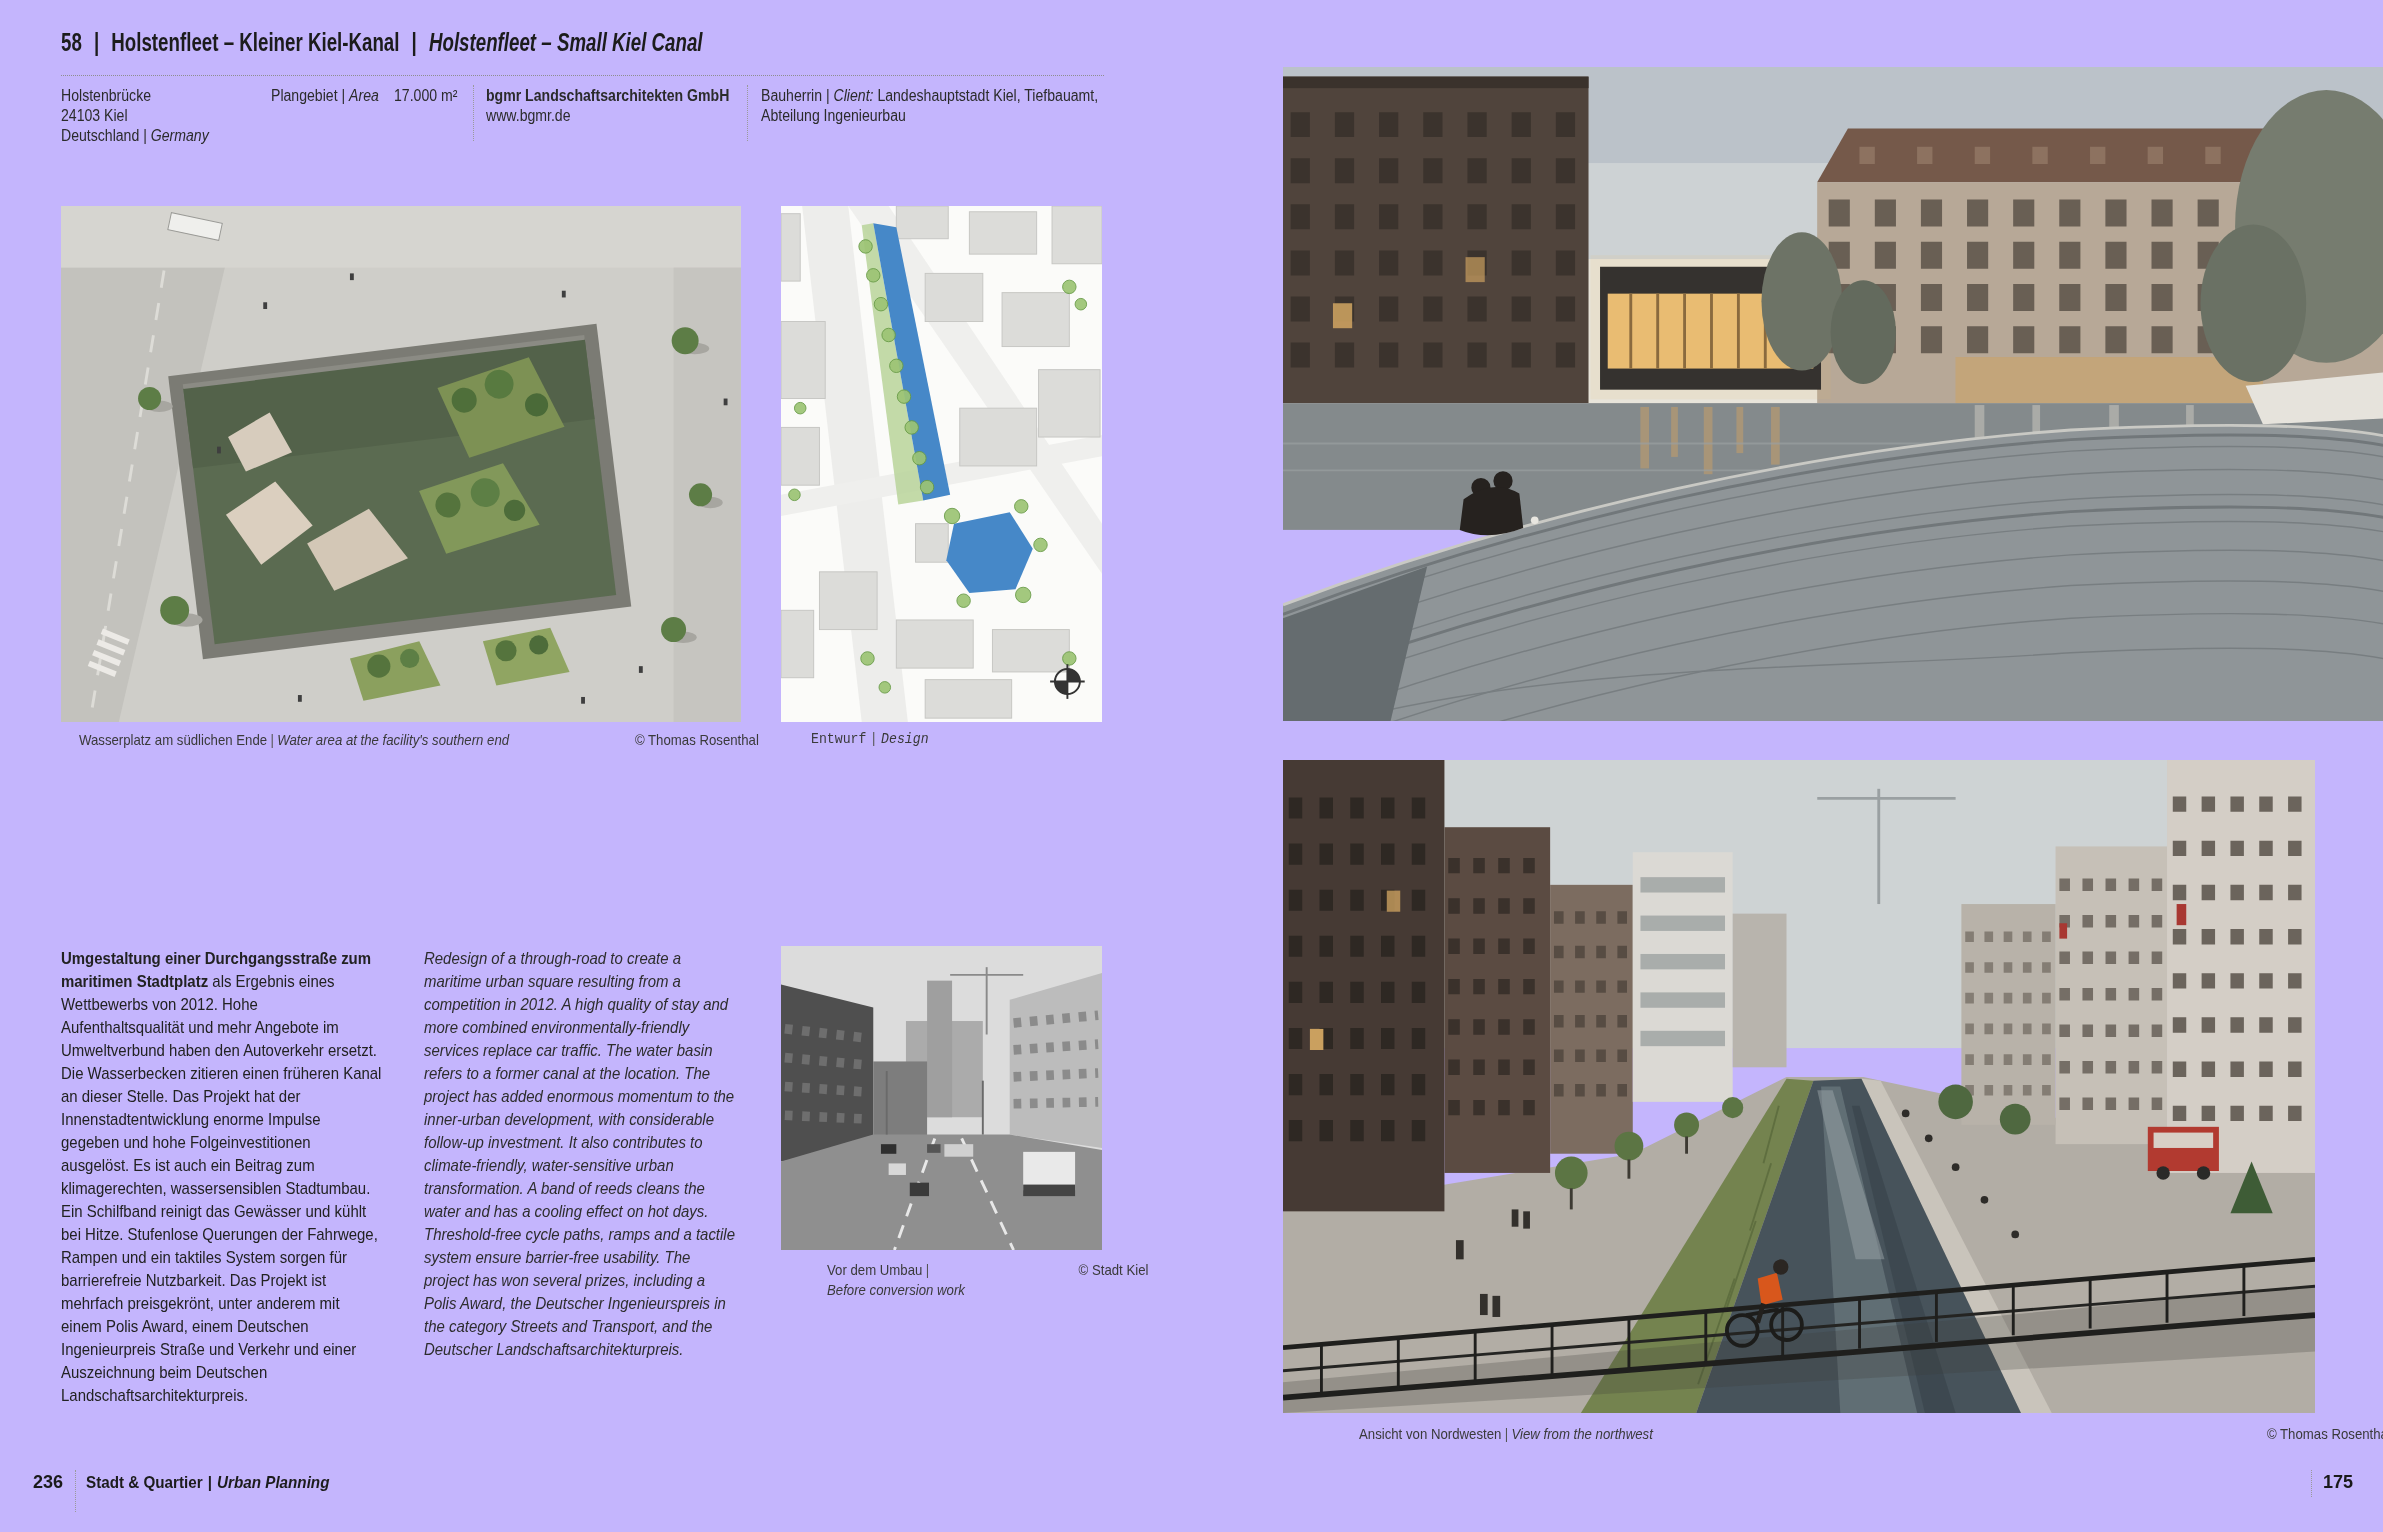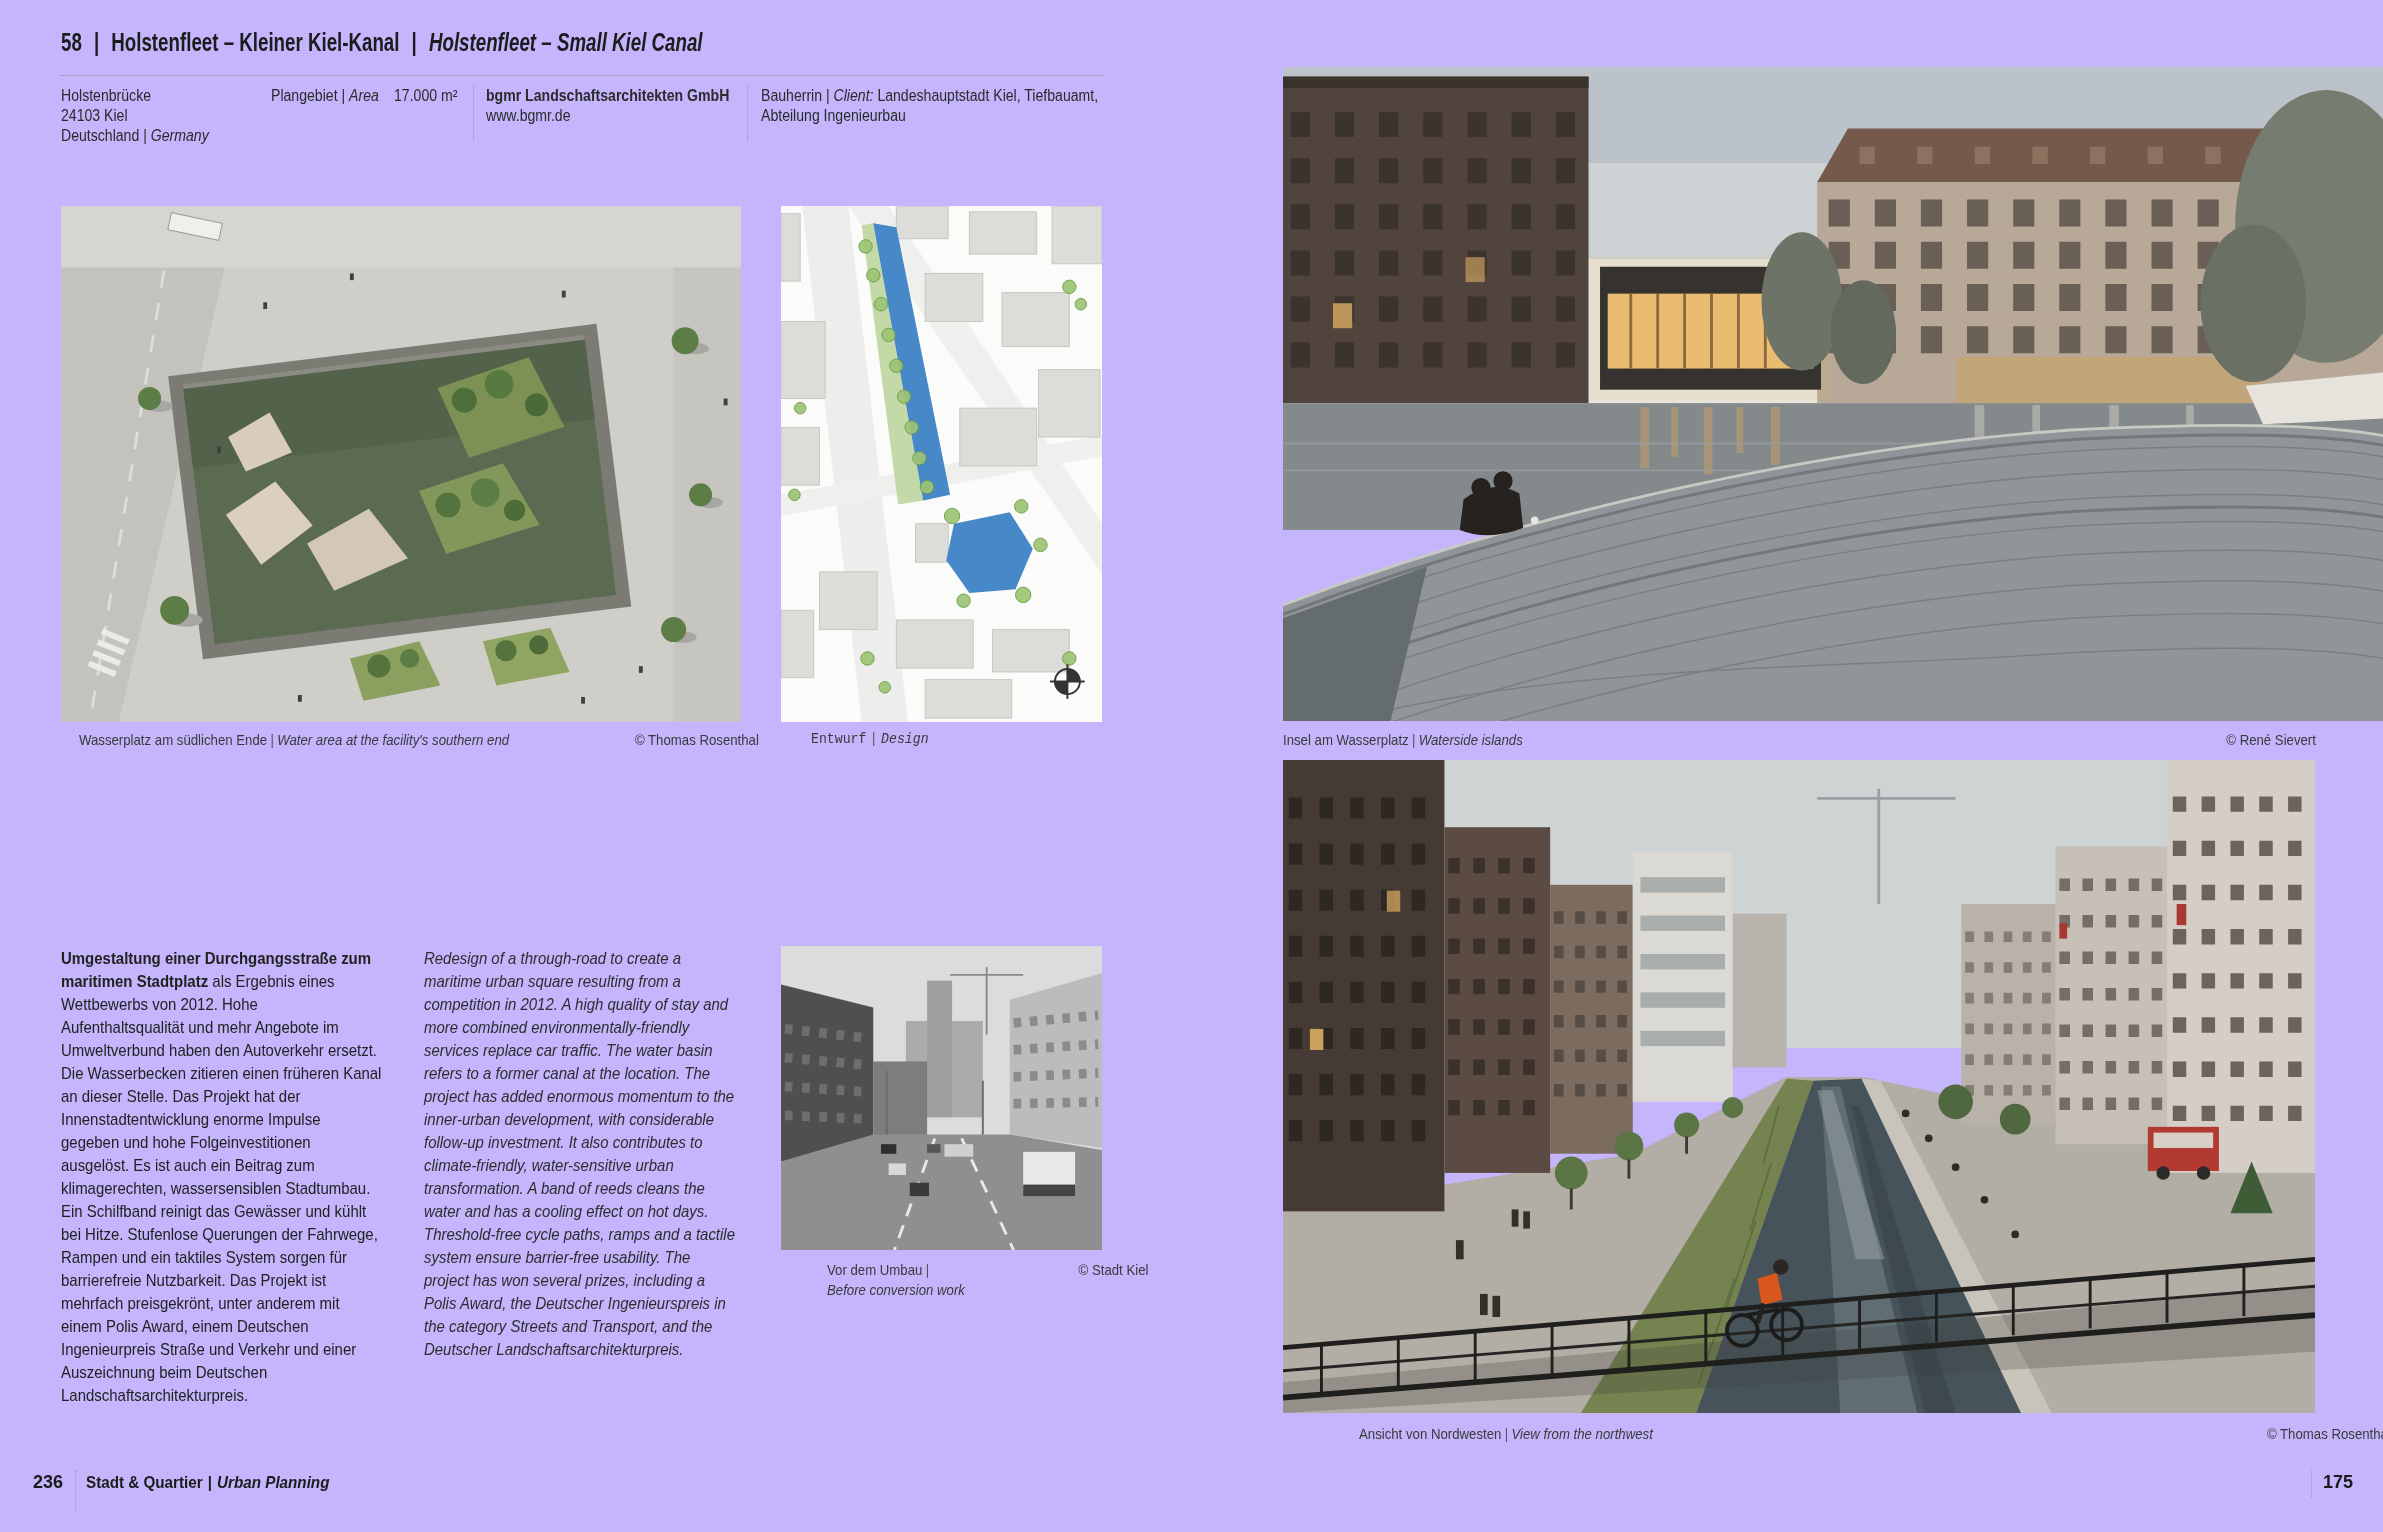--- a/index.html
+++ b/index.html
@@ -508,24 +508,20 @@
 
   <div class="abs cap caprow-aerial">
     <span class="cap-text"><span>Wasserplatz am südlichen Ende</span><span class="pipe">|</span><span class="it">Water area at the facility's southern end</span></span>
     <span class="cap-credit">© Thomas Rosenthal</span>
   </div>
 
   <div class="abs cap caprow-plan">
     <span class="cap-text"><span>Entwurf</span><span class="pipe">|</span><span class="it">Design</span></span>
   </div>
 
-  <div class="abs cap caprow-island">
-    <span class="cap-text"><span>Insel am Wasserplatz</span><span class="pipe">|</span><span class="it">Waterside islands</span></span>
-    <span class="cap-credit">© René Sievert</span>
-  </div>
 
   <div class="abs cap caprow-before">
     <span class="cap-text"><span>Vor dem Umbau</span><span class="pipe">|</span></span>
     <span class="cap-credit">© Stadt Kiel</span>
     <br>
     <span class="cap-text it">Before conversion work</span>
   </div>
 
   <div class="abs cap caprow-nw">
     <span class="cap-text"><span>Ansicht von Nordwesten</span><span class="pipe">|</span><span class="it">View from the northwest</span></span>

